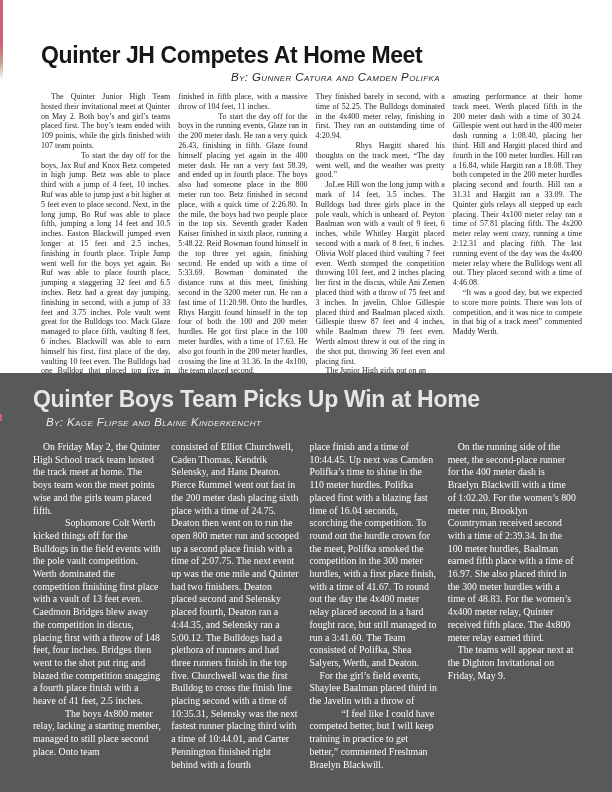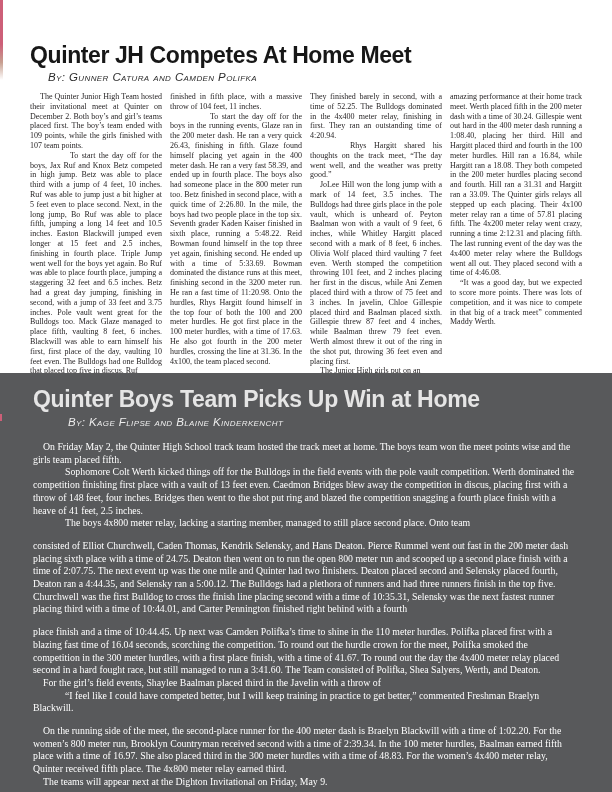--- a/index.html
+++ b/index.html
@@ -32,42 +32,42 @@
   .accent-strip-panel {
     position: absolute;
     left: 0; top: 414px;
     width: 2px; height: 7px;
     background: #cd5f78;
     z-index: 2;
   }
   
   .article-top {
     position: absolute;
-    top: 0; left: 0; right: 0;
+    top: 0; left: 11px; right: 0;
     height: 373px;
     overflow: hidden;
   }
   .title-top {
     margin: 42px 30px 0 30px;
     font-family: "Liberation Sans", sans-serif;
     font-weight: bold;
     font-size: 23px;
     letter-spacing: -0.4px;
     color: #171717;
     white-space: nowrap;
   }
   .byline {
     font-family: "Liberation Sans", sans-serif;
     font-style: italic;
     font-variant: small-caps;
     font-size: 11.5px;
     letter-spacing: 0.4px;
     color: #2b2b2b;
   }
-  .byline-top { margin: 2px 0 0 48px; }
+  .byline-top { margin: 2px 0 0 48px; text-align: center; }
   .cols {
     display: flex;
   }
   .cols-top {
     gap: 8px;
     padding: 0 30px;
     margin-top: 9px;
     height: 284px;
     overflow: hidden;
     text-align: justify;
@@ -91,50 +91,49 @@
   .title-bottom {
     margin: 13px 28px 0 33px;
     font-family: "Liberation Sans", sans-serif;
     font-weight: bold;
     font-size: 23px;
     letter-spacing: -0.3px;
     color: #e5e5e5;
     white-space: nowrap;
   }
   .byline-bottom {
-    margin: 3px 0 0 68px;
+    margin: 3px 0 0 46px;
     color: #ededed;
   }
   .cols-bottom {
     gap: 10px;
     padding: 0 36px 0 33px;
     margin-top: 13px;
     height: 348px;
     overflow: hidden;
     text-align: left;
     font-size: 9.8px;
     line-height: 12.7px;
-    flex-direction: column;
   }
   .cols-bottom .indent-large { text-indent: 32px; }
 </style>
 </head>
 <body>
 
 <div class="page">
 
   <div class="accent-strip-top"></div>
   <div class="accent-strip-panel"></div>
 
   <section class="article-top">
     <h1 class="title-top">Quinter JH Competes At Home Meet</h1>
     <div class="byline byline-top">By: Gunner Catura and Camden Polifka</div>
     <div class="cols cols-top">
         <div class="col">
-          <p class="para indent-small">The Quinter Junior High Team hosted their invitational meet at Quinter on December 2. Both boy’s and girl’s teams placed first. The boy’s team ended with 109 points, while the girls finished with 107 team points.</p>
+          <p class="para indent-small">The Quinter Junior High Team hosted their invitational meet at Quinter on May 2. Both boy’s and girl’s teams placed first. The boy’s team ended with 109 points, while the girls finished with 107 team points.</p>
           <p class="para indent-large">To start the day off for the boys, Jax Ruf and Knox Betz competed in high jump. Betz was able to place third with a jump of 4 feet, 10 inches. Ruf was able to jump just a bit higher at 5 feet even to place second. Next, in the long jump, Bo Ruf was able to place fifth, jumping a long 14 feet and 10.5 inches. Easton Blackwill jumped even longer at 15 feet and 2.5 inches, finishing in fourth place. Triple Jump went well for the boys yet again. Bo Ruf was able to place fourth place, jumping a staggering 32 feet and 6.5 inches. Betz had a great day jumping, finishing in second, with a jump of 33 feet and 3.75 inches. Pole vault went great for the Bulldogs too. Mack Glaze managed to place fifth, vaulting 8 feet, 6 inches. Blackwill was able to earn himself his first, first place of the day, vaulting 10 feet even. The Bulldogs had one Bulldog that placed top five in discus. Ruf</p>
         </div>
         <div class="col">
           <p class="para indent-none">finished in fifth place, with a massive throw of 104 feet, 11 inches.</p>
           <p class="para indent-large">To start the day off for the boys in the running events, Glaze ran in the 200 meter dash. He ran a very quick 26.43, finishing in fifth. Glaze found himself placing yet again in the 400 meter dash. He ran a very fast 58.39, and ended up in fourth place. The boys also had someone place in the 800 meter run too. Betz finished in second place, with a quick time of 2:26.80. In the mile, the boys had two people place in the top six. Seventh grader Kaden Kaiser finished in sixth place, running a 5:48.22. Reid Bowman found himself in the top three yet again, finishing second. He ended up with a time of 5:33.69. Bowman dominated the distance runs at this meet, finishing second in the 3200 meter run. He ran a fast time of 11:20.98. Onto the hurdles, Rhys Hargitt found himself in the top four of both the 100 and 200 meter hurdles. He got first place in the 100 meter hurdles, with a time of 17.63. He also got fourth in the 200 meter hurdles, crossing the line at 31.36. In the 4x100, the team placed second.</p>
         </div>
         <div class="col">
           <p class="para indent-none">They finished barely in second, with a time of 52.25. The Bulldogs dominated in the 4x400 meter relay, finishing in first. They ran an outstanding time of 4:20.94.</p>
           <p class="para indent-large">Rhys Hargitt shared his thoughts on the track meet, “The day went well, and the weather was pretty good.”</p>
           <p class="para indent-small">JoLee Hill won the long jump with a mark of 14 feet, 3.5 inches. The Bulldogs had three girls place in the pole vault, which is unheard of. Peyton Baalman won with a vault of 9 feet, 6 inches, while Whitley Hargitt placed second with a mark of 8 feet, 6 inches. Olivia Wolf placed third vaulting 7 feet even. Werth stomped the competition throwing 101 feet, and 2 inches placing her first in the discus, while Ani Zemen placed third with a throw of 75 feet and 3 inches. In javelin, Chloe Gillespie placed third and Baalman placed sixth. Gillespie threw 87 feet and 4 inches, while Baalman threw 79 feet even. Werth almost threw it out of the ring in the shot put, throwing 36 feet even and placing first.</p>

